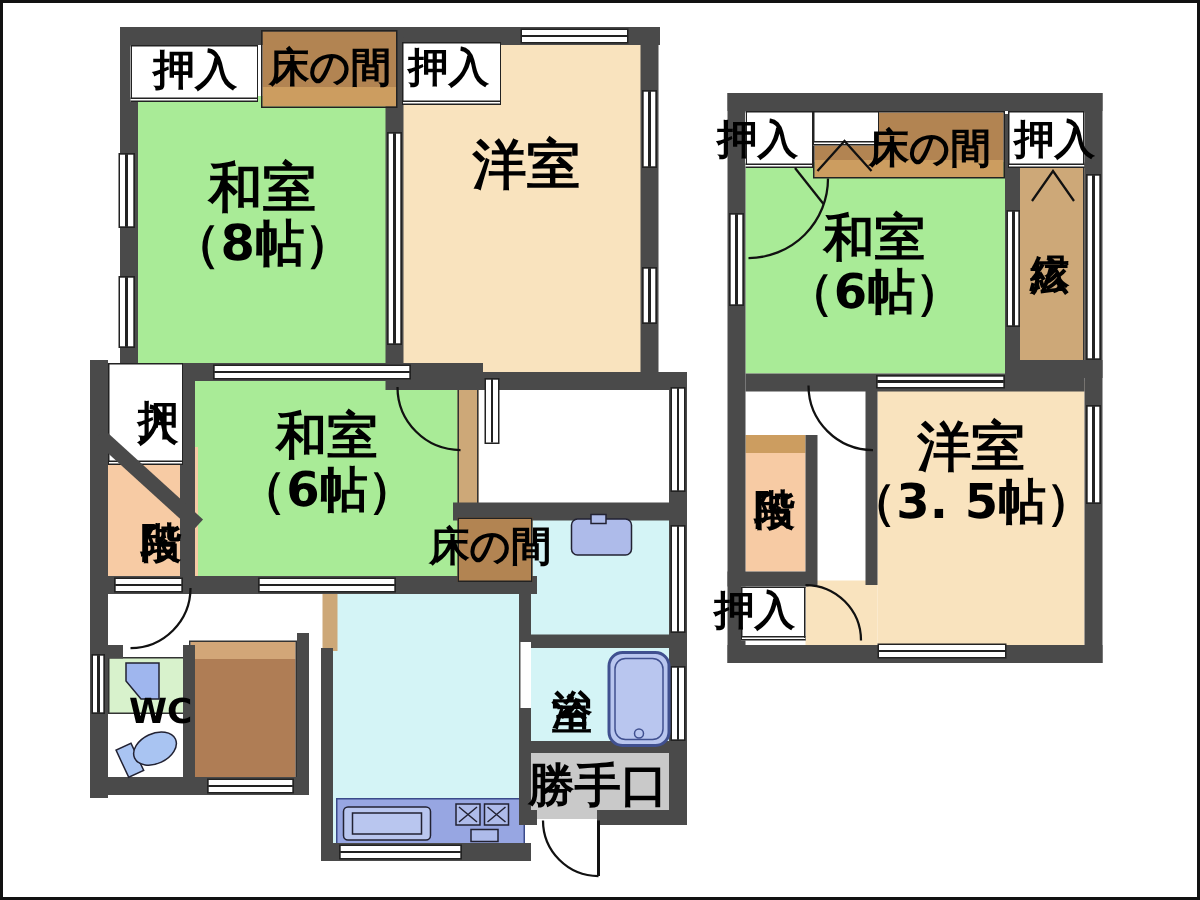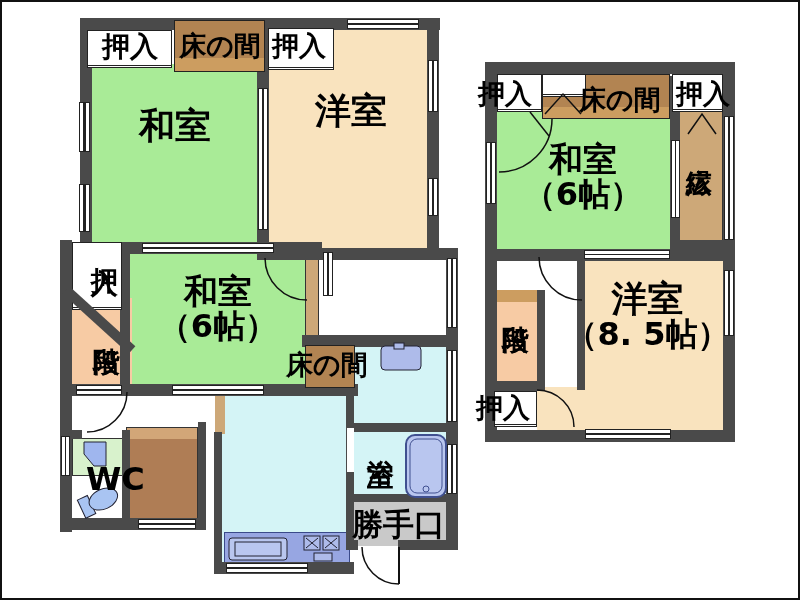--- a/index.html
+++ b/index.html
@@ -154,43 +154,44 @@
     </g>
 
     <path d="M 82 440 L 104 440 L 104 464 L 92 464 L 82 452 Z" fill="#9FB6EE" stroke="#223"></path>
   </svg>
 
   <div class="lbl lblc z6" style="left:84px;top:30px;width:88px;font-size:28px;">押入</div>
   <div class="lbl lblc z6" style="left:168px;top:30px;width:100px;font-size:27px;">床の間</div>
   <div class="lbl lblc z6" style="left:258px;top:30px;width:78px;font-size:27px;">押入</div>
   <div class="lbl lblc z6" style="left:93px;top:105px;width:160px;">
     <div style="font-size:36px;">和室</div>
+    <div style="font-size:33px;">（8帖）</div>
   </div>
   <div class="lbl lblc z6" style="left:269px;top:90px;width:160px;">
     <div style="font-size:36px;">洋室</div>
   </div>
   <div class="lbl vtext z6" style="left:88px;top:243px;font-size:27px;">押入</div>
   <div class="lbl vtext z6" style="left:90px;top:324px;font-size:27px;">階段</div>
   <div class="lbl lblc z6" style="left:136px;top:272px;width:160px;">
     <div style="font-size:34px;">和室</div>
     <div style="font-size:32px;">（6帖）</div>
   </div>
   <div class="lbl z6" style="left:284px;top:349px;font-size:27px;">床の間</div>
-  <div class="lbl z6" style="left:84px;top:461px;font-size:32px;">WC</div>
+  <div class="lbl z6" style="left:84px;top:461px;font-size:23px;">WC</div>
   <div class="lbl vtext z6" style="left:364px;top:436px;font-size:27px;">浴室</div>
   <div class="lbl z6" style="left:350px;top:506px;font-size:31px;">勝手口</div>
 
   <div class="lbl z6" style="left:476px;top:78px;font-size:27px;">押入</div>
   <div class="lbl z6" style="left:577px;top:84px;font-size:27px;">床の間</div>
   <div class="lbl z6" style="left:674px;top:78px;font-size:27px;">押入</div>
   <div class="lbl lblc z6" style="left:501px;top:140px;width:160px;">
     <div style="font-size:34px;">和室</div>
     <div style="font-size:32px;">（6帖）</div>
   </div>
   <div class="lbl vtext z6" style="left:683px;top:146px;font-size:26px;">広縁</div>
   <div class="lbl vtext z6" style="left:499px;top:302px;font-size:27px;">階段</div>
   <div class="lbl lblc z6" style="left:558px;top:278px;width:175px;">
     <div style="font-size:36px;">洋室</div>
-    <div style="font-size:32px;">（8. 5帖）</div>
+    <div style="font-size:32px;">（3. 5帖）</div>
   </div>
   <div class="lbl z6" style="left:474px;top:392px;font-size:27px;">押入</div>
 
 </div>
 
 </body></html>

